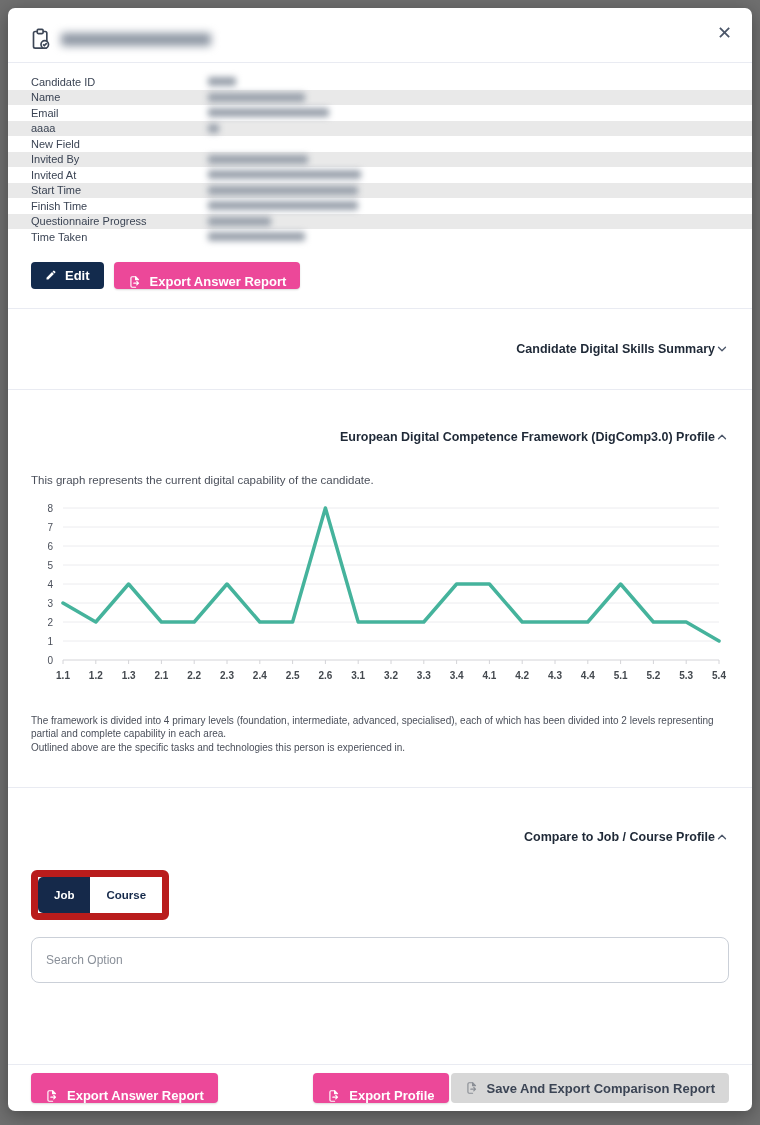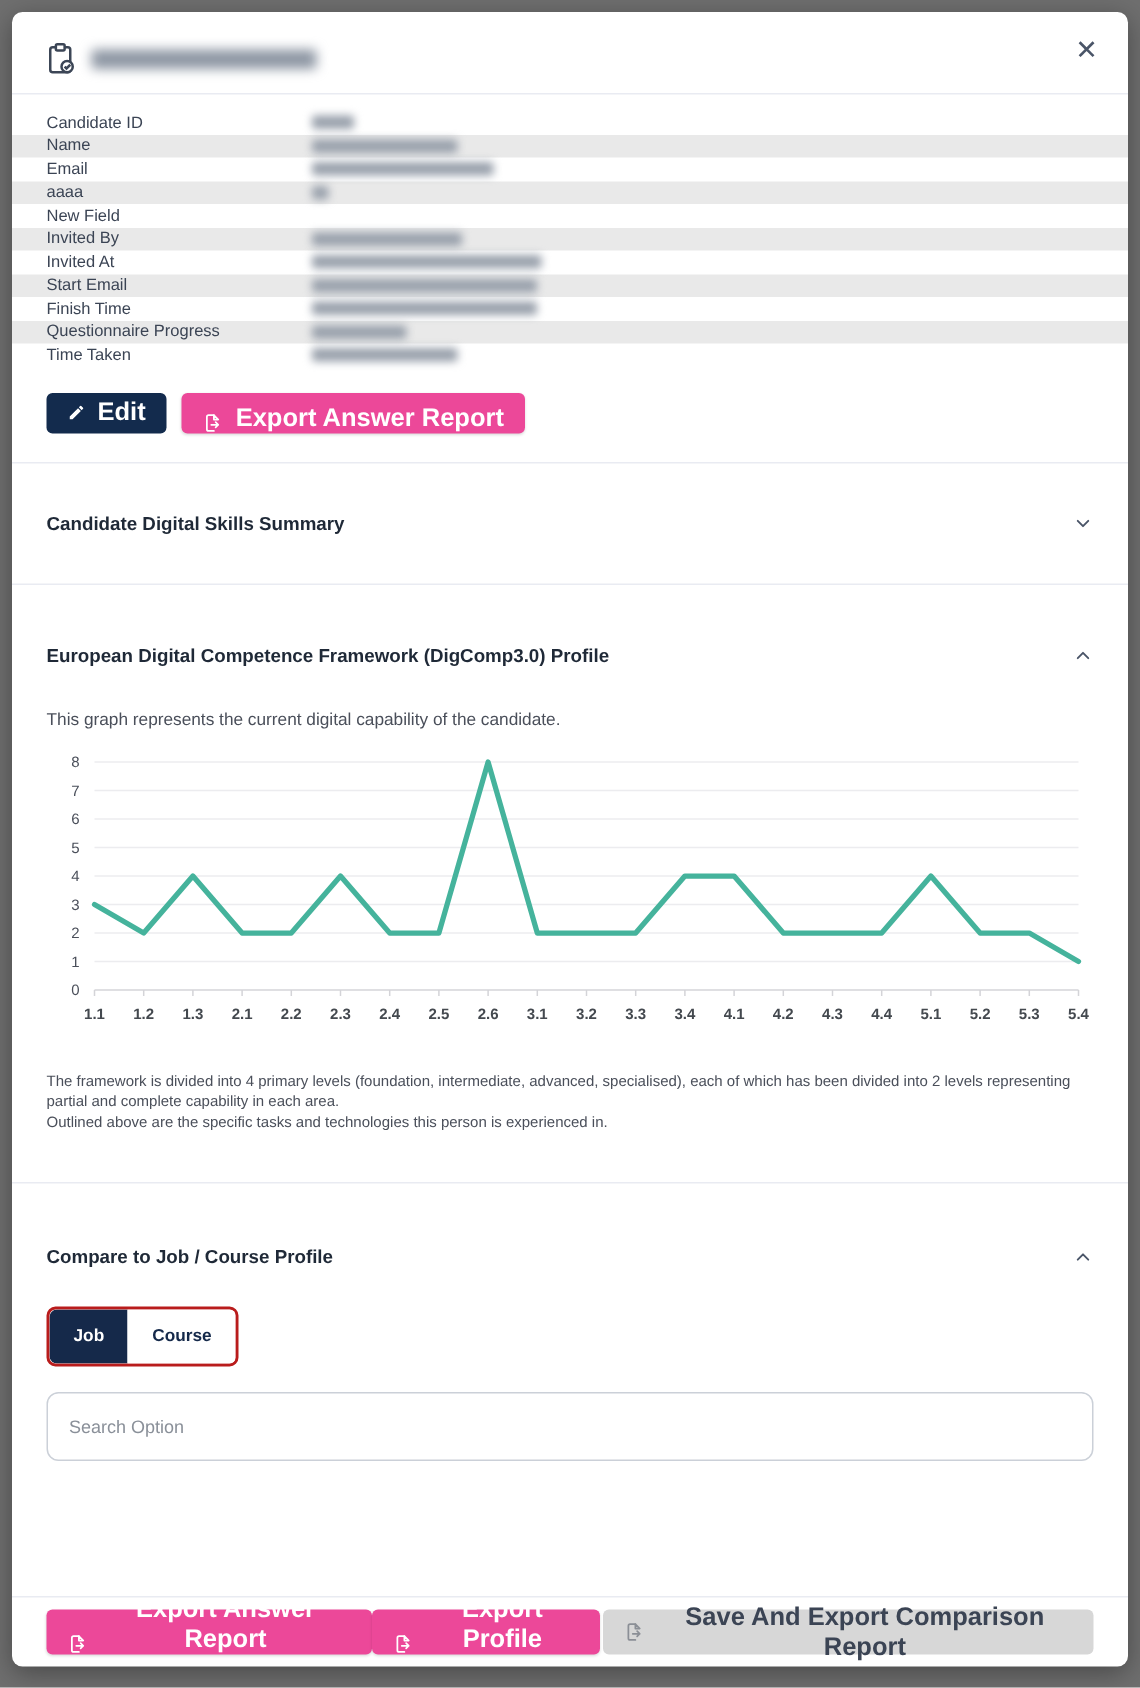--- a/index.html
+++ b/index.html
@@ -34,44 +34,44 @@
   .details { margin-top:11px; }
   .drow { display:flex; align-items:center; height:15.5px; padding:0 23px; font-size:11px; color:#3b4454; }
   .drow:nth-child(even) { background:#e9e9e9; }
   .dlabel { width:177px; flex:0 0 auto; }
   .dvalue { flex:1; display:flex; align-items:center; }
   .dvalue .redact { height:9px; }
   
   .btn {
     display:inline-flex; align-items:center; gap:8px;
     border:none; border-radius:4px; cursor:pointer;
-    font-family:inherit; font-size:17px; font-weight:bold;
+    font-family:inherit; font-size:13px; font-weight:bold;
     padding:0 14px; height:27px; color:#fff;
   }
   .btn svg { flex:0 0 auto; }
   .btn-navy { background:#132b4d; }
   .btn-teal { background:#ec4899; box-shadow:0 1px 2px rgba(0,0,0,.15);align-items:flex-end; }
   .btn-disabled { background:#d7d7d7; color:#3b4454; cursor:default; }
   .actions-row { padding:17px 23px 0 23px; display:flex; gap:10px; }
   .divider { border-top:1px solid #e9ebf2; margin-top:19px; }
   
   .section { padding:0 23px; }
-  .section-head { display:flex; align-items:center; justify-content:space-between; cursor:pointer; }
+  .section-head { display:flex; align-items:center; justify-content:flex-end; cursor:pointer; }
   .section-title { font-size:12.5px; font-weight:bold; color:#1f2937; }
   .chev { width:14px; height:14px; color:#4a5568; }
   .sec1 .section-head { padding-top:33px; }
   .sec1 { padding-bottom:33px; }
   .sec2 .section-head { padding-top:40px; }
   .sec2 { padding-bottom:33px; }
   .sec3 .section-head { padding-top:42px; }
   .desc { margin-top:30px; font-size:11.5px; color:#4a4f5a; }
   .chart-wrap { margin-top:12px; }
   .footnote { margin-top:22px; font-size:10px; color:#4a4f5a; line-height:1.36; }
   
-  .toggle-group { margin-top:26px; display:inline-flex; border:2px solid #b91c1c; border-radius:6px; overflow:hidden; background:#fff; }
+  .toggle-group { margin-top:26px; display:inline-flex; border:7px solid #b91c1c; border-radius:6px; overflow:hidden; background:#fff; }
   .toggle-btn {
     font-family:inherit; font-size:11.5px; font-weight:bold; cursor:pointer;
     height:36px; padding:0 16px; border:none; background:#fff; color:#15294a;
   }
   .toggle-btn.active { background:#15294a; color:#fff; border-radius:5px 0 0 5px; }
   .search-input {
     margin-top:17px; width:100%; height:46px;
     border:1px solid #cbd0d8; border-radius:8px;
     font-family:inherit; font-size:12px; color:#3b4454;
     padding:0 14px; outline:none; background:#fff;
@@ -141,21 +141,21 @@
           <span class="redact" style="width: 100px;"></span>
         </div>
       </div>
       <div class="drow">
         <div class="dlabel">Invited At</div>
         <div class="dvalue">
           <span class="redact" style="width: 153px;"></span>
         </div>
       </div>
       <div class="drow">
-        <div class="dlabel">Start Email</div>
+        <div class="dlabel">Start Time</div>
         <div class="dvalue">
           <span class="redact" style="width: 150px;"></span>
         </div>
       </div>
       <div class="drow">
         <div class="dlabel">Finish Time</div>
         <div class="dvalue">
           <span class="redact" style="width: 150px;"></span>
         </div>
       </div>

